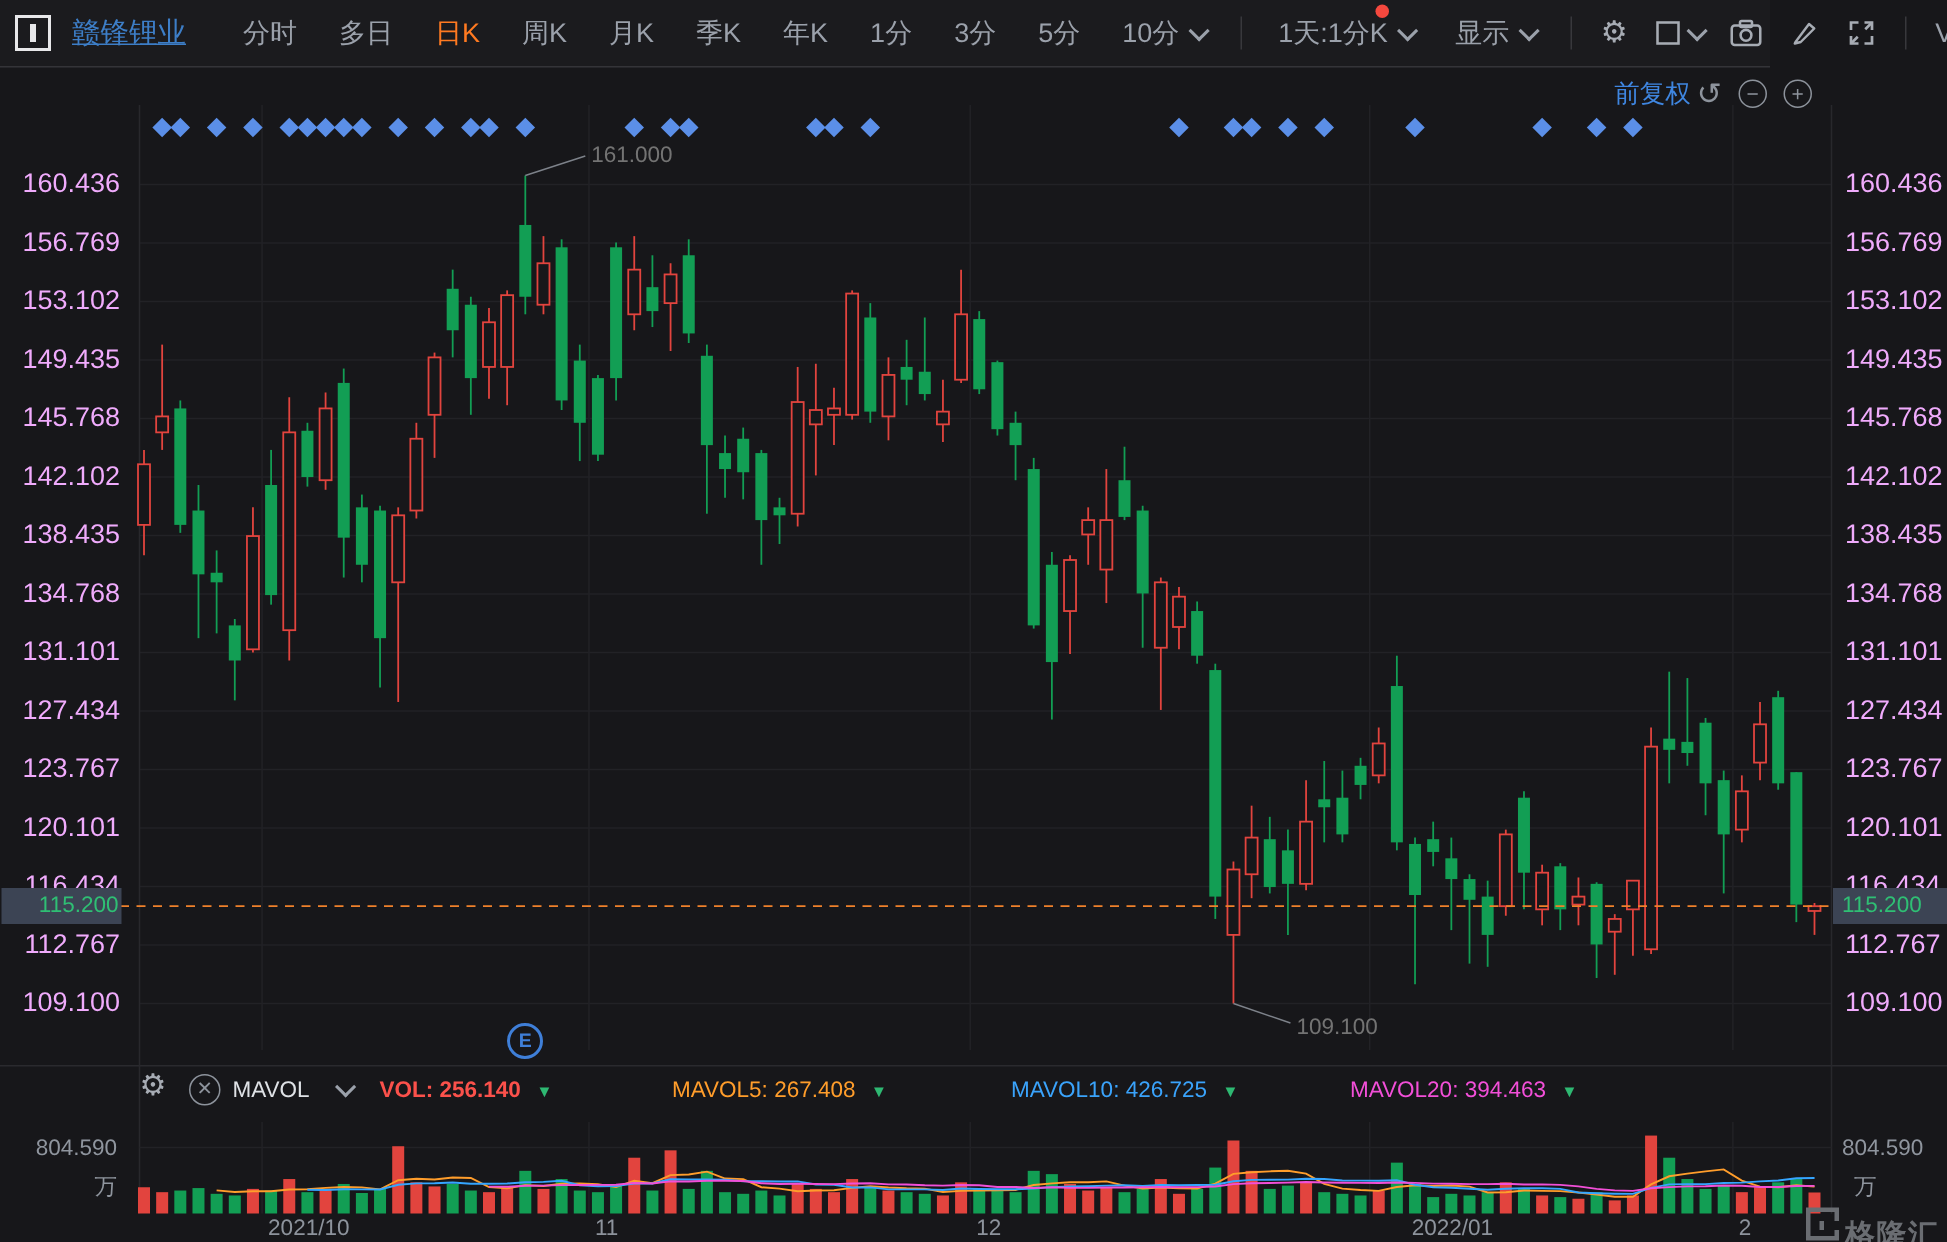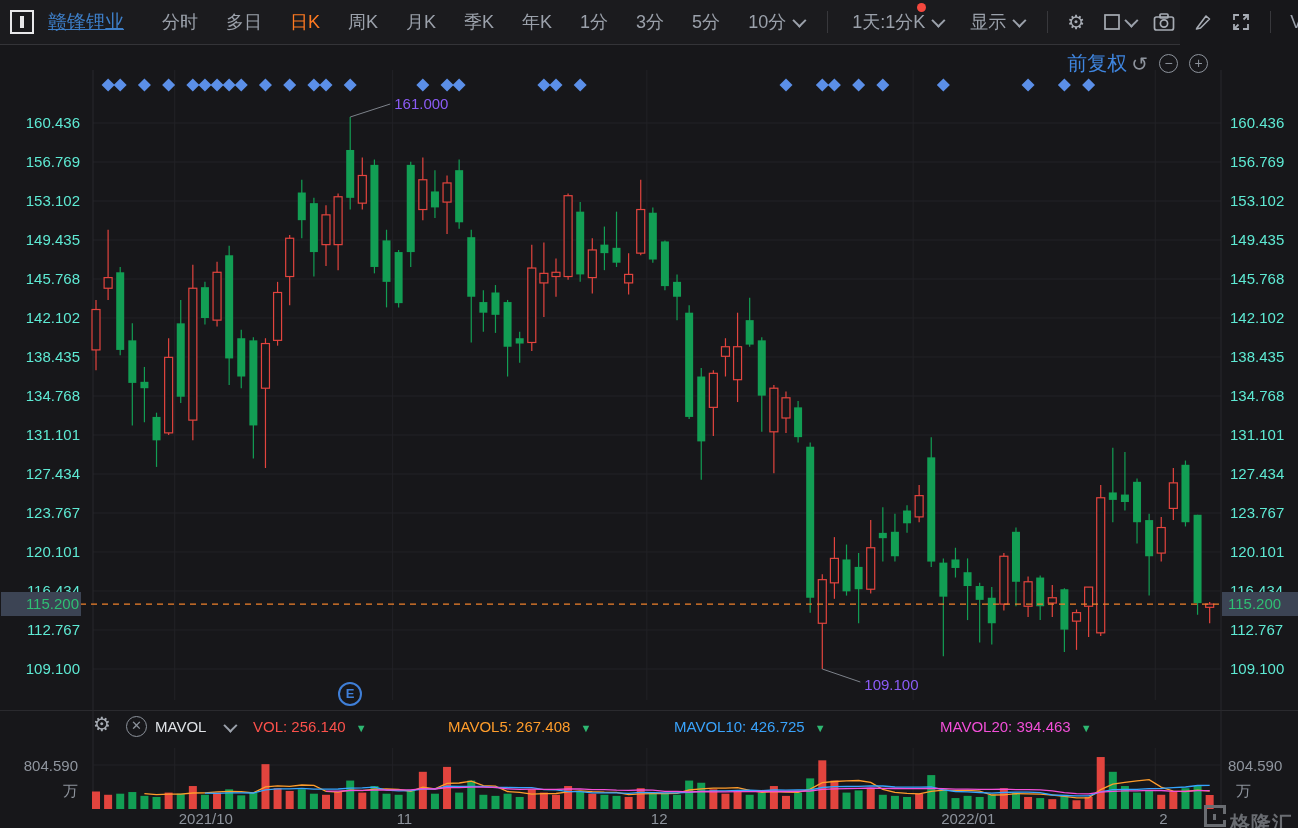--- a/index.html
+++ b/index.html
@@ -18,33 +18,33 @@
   .tb-sep{width:1px;height:22px;background:#38383c;margin:0 10px;flex:none;}
   .combo{position:relative;}
   .red-dot{position:absolute;right:16px;top:-7px;width:9px;height:9px;border-radius:50%;background:#f5483e;}
   .tb-right{display:flex;align-items:center;margin-left:auto;}
   .tb-icon{color:#a7acb4;margin:0 9px;cursor:pointer;display:flex;align-items:center;flex:none;}
   .tb-icon svg{display:block;}
   .tb-txt{color:#9ba1ab;font-size:18px;margin:0 9px;cursor:pointer;white-space:nowrap;}
   .gear-glyph{font-size:20px;line-height:20px;color:#a7acb4;}
   
   #adjust-row{position:absolute;right:98px;top:50px;z-index:20;display:flex;align-items:center;}
-  #adjust-label{color:#3f86e0;font-size:20px;cursor:pointer;}
+  #adjust-label{color:#3f86e0;font-size:17px;cursor:pointer;}
   .mini-circ{width:17px;height:17px;border:1.5px solid #8d939c;border-radius:50%;color:#8d939c;
              font-size:14px;line-height:16px;text-align:center;margin-left:11px;cursor:pointer;flex:none;}
   .undo-glyph{color:#8d939c;font-size:20px;margin-left:4px;cursor:pointer;}
   
-  .ax-label{position:absolute;color:#5eead4;font-size:15px;line-height:15px;}
+  .ax-label{position:absolute;color:#f0abfc;font-size:18px;line-height:15px;}
   #axis-left .ax-label{left:0;width:80px;text-align:right;}
   #axis-right .ax-label{left:1230px;}
   .px-tag{position:absolute;width:78px;height:24px;background:#3c4454;color:#2fbf74;font-size:15px;
           line-height:24px;z-index:6;}
   #px-tag-left{left:1px;text-align:right;padding-right:2px;}
   #px-tag-right{left:1222px;width:76px;text-align:left;padding-left:6px;}
-  .anno{position:absolute;color:#8b5cf6;font-size:15px;z-index:5;}
+  .anno{position:absolute;color:#737373;font-size:15px;z-index:5;}
   #event-badge{position:absolute;width:20px;height:20px;border:2px solid #3f7fd8;border-radius:50%;
                color:#3f7fd8;font-size:13px;font-weight:bold;text-align:center;line-height:20px;z-index:5;cursor:pointer;}
   
   #vol-sep{position:absolute;left:0;top:710px;width:1298px;height:1px;background:#2a2a2e;}
   .vleg{position:absolute;top:716px;height:22px;line-height:22px;font-size:15px;white-space:nowrap;z-index:10;}
   .tri{color:#2eb872;font-size:11px;margin-left:6px;}
   .circle-x{width:19px;height:19px;border:1.5px solid #8d939c;border-radius:50%;color:#8d939c;
             font-size:13px;line-height:18px;text-align:center;}
   .vol-ax{position:absolute;color:#8f959e;font-size:15px;z-index:4;}
   .x-lab{position:absolute;top:810px;color:#8d939c;font-size:15px;white-space:nowrap;z-index:4;text-align:center;}
@@ -738,36 +738,36 @@
 
   <div id="vol-sep"></div>
   <div class="vleg" style="left:93px;top:714px;"><span class="gear-glyph">⚙</span></div>
   <div class="vleg" style="left:126px;">
       <div class="circle-x">✕</div>
     </div>
   <div class="vleg" style="left:155px;color:#dfe2e6;">
     <span>MAVOL</span>
     <span class="chev" style="margin-left:14px;"></span>
   </div>
-  <div class="vleg" style="left:253px;color:#fb514b;">
+  <div class="vleg" style="left:253px;color:#fb514b;font-weight:bold;">
     <span>VOL:</span>
     <span>256.140</span>
     <span class="tri">▼</span>
   </div>
   <div class="vleg" style="left:448px;color:#ff9d2b;">
     <span>MAVOL5:</span>
     <span>267.408</span>
     <span class="tri">▼</span>
   </div>
   <div class="vleg" style="left:674px;color:#3aa3fb;text-align:right;">
     <span>MAVOL10:</span>
     <span>426.725</span>
     <span class="tri">▼</span>
   </div>
-  <div class="vleg" style="left:900px;color:#f24fd8;margin-left:40px;">
+  <div class="vleg" style="left:900px;color:#f24fd8;">
     <span>MAVOL20:</span>
     <span>394.463</span>
     <span class="tri">▼</span>
   </div>
 
   <div class="vol-ax" style="left:0;top:757px;width:78px;text-align:right;">804.590</div>
   <div class="vol-ax" style="left:0;top:782px;width:78px;text-align:right;">万</div>
   <div class="vol-ax" style="left:1228px;top:757px;">804.590</div>
   <div class="vol-ax" style="left:1236px;top:782px;">万</div>
 

